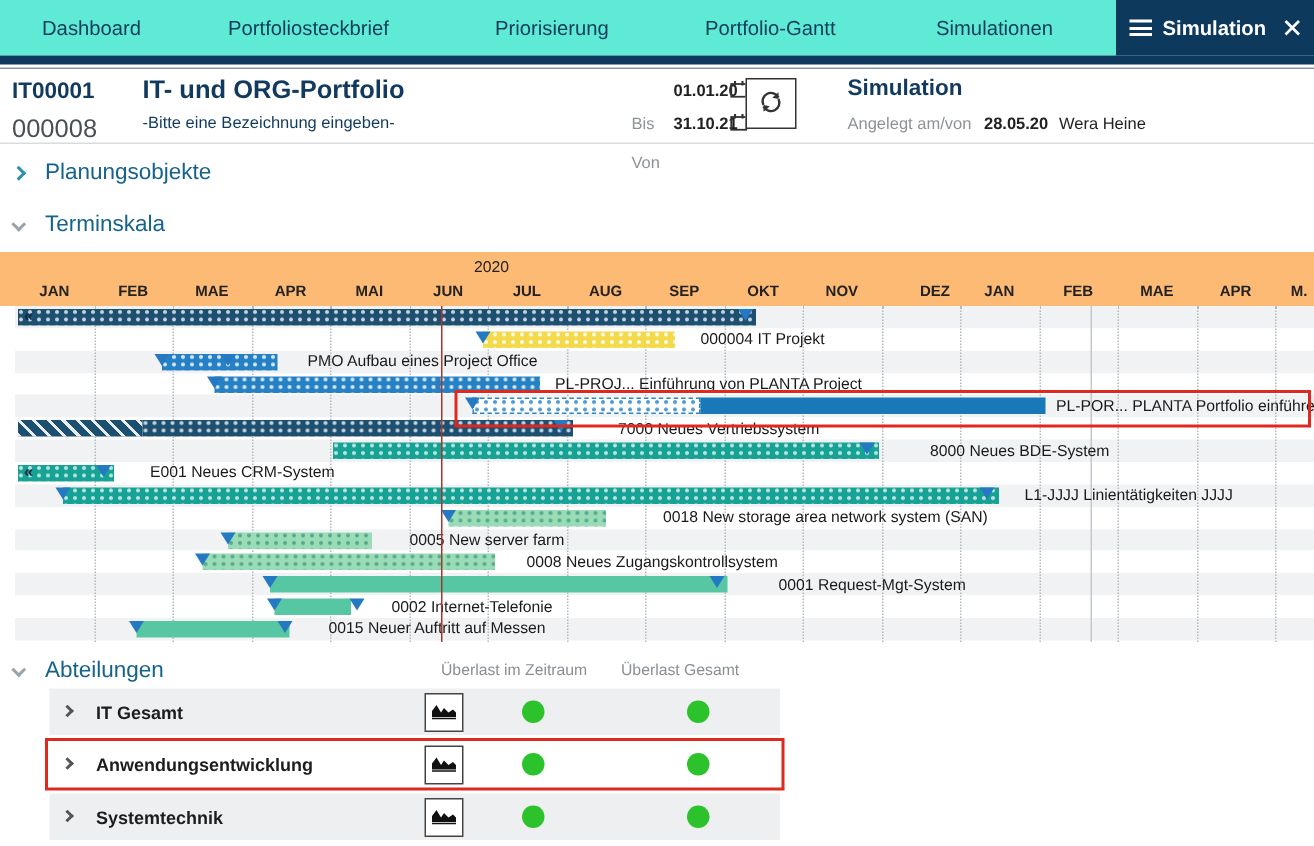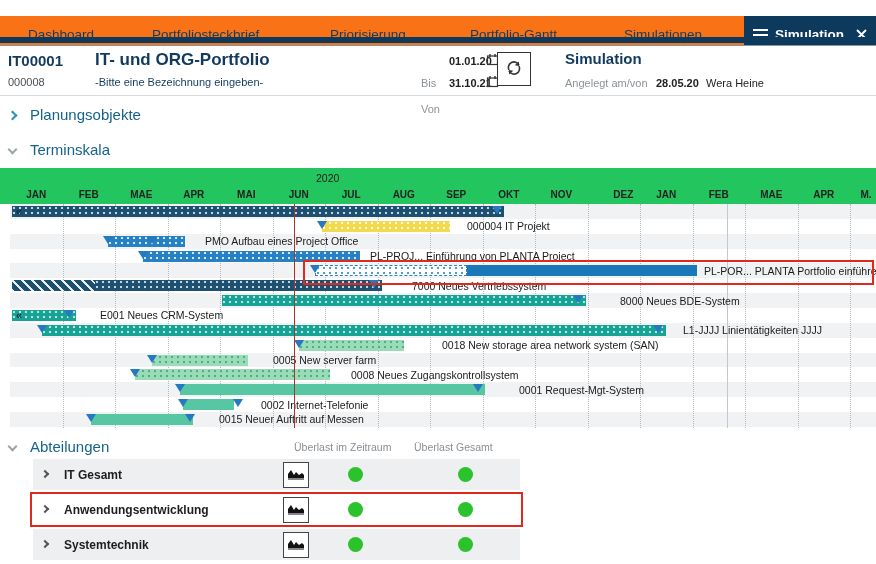--- a/index.html
+++ b/index.html
@@ -3,53 +3,53 @@
 <meta charset="utf-8">
 <style>
   * { box-sizing: border-box; margin: 0; padding: 0; }
   html,body { background:#fff; }
   #app {
     position: relative; width: 876px; height: 564px;
     font-family: "Liberation Sans", sans-serif;
     background: #fff; overflow: hidden;
   }
   
-  .nav { position:absolute; left:0; top:16px; width:876px; height:37px; background:#f97316; }
+  .nav { position:absolute; left:0; top:0; width:876px; height:37px; background:#5eead4; }
   .nav-item { position:absolute; top:0; height:37px; line-height:37px; font-size:13.5px; color:#123c5c; cursor:pointer; }
   .tab-active { position:absolute; right:0; top:0; width:132px; height:37px; background:#0d3a5c; color:#fff; }
   .tab-active .tab-label { position:absolute; left:31px; top:0; height:37px; line-height:37px; font-size:13.5px; font-weight:bold; color:#fff; }
   .burger { position:absolute; left:9px; top:13px; width:15px; }
   .burger i { display:block; height:2px; background:#fff; margin-bottom:2.5px; }
   .closex { position:absolute; right:9px; top:13px; }
   .navstrip { position:absolute; left:0; top:37px; width:876px; height:6px; background:#0d3a5c; }
   .hairline { position:absolute; left:0; top:45px; width:876px; height:1px; background:#8498ad; }
   
   .hdr { position:absolute; left:0; top:46px; width:876px; height:49px; background:#fff; }
   .hdr-sep { position:absolute; left:0; top:95px; width:876px; height:1px; background:#d9dcde; }
   .pid   { position:absolute; left:8px;  top:6px;  font-size:15px; font-weight:bold; color:#123a5e; }
-  .pcode { position:absolute; left:8px;  top:30px; font-size:11px; color:#4a4f53; }
+  .pcode { position:absolute; left:8px;  top:30px; font-size:17px; color:#4a4f53; }
   .ptitle{ position:absolute; left:95px; top:4px;  font-size:17px; font-weight:bold; color:#123a5e; }
   .psub  { position:absolute; left:95px; top:30px; font-size:11px; color:#123a5e; }
   .lblgray { font-size:11px; color:#8d9296; position:absolute; }
   .dval  { font-size:11px; font-weight:bold; color:#222; position:absolute; }
   .calico { position:absolute; cursor:pointer; }
   .refresh-btn { position:absolute; left:497px; top:6px; width:34px; height:34px; border:1px solid #333; background:#fff; cursor:pointer; }
   .sim-title { position:absolute; left:565px; top:4px; font-size:15px; font-weight:bold; color:#123a5e; }
   .created-lb { position:absolute; left:565px; top:31px; font-size:11px; color:#8d9296; }
   .created-dt { position:absolute; left:656px; top:31px; font-size:11px; color:#222; font-weight:bold; }
   .created-by { position:absolute; left:706px; top:31px; font-size:11px; color:#222; }
   
   .sec { position:absolute; left:0; width:876px; height:24px; cursor:pointer; }
   .sec .sec-label { position:absolute; left:30px; top:2px; font-size:15px; color:#15638b; }
   .chev { position:absolute; width:7px; height:7px; border-left:2px solid #9aa3a9; border-bottom:2px solid #9aa3a9; }
   .chev.down  { transform: rotate(-45deg); top:7px; left:9px; }
   .chev.right { transform: rotate(-135deg); top:8px; left:9px; }
   .chev.teal  { border-color:#2e8fae; }
   
-  .gantt-head { position:absolute; left:0; top:168px; width:876px; height:36px; background:#22c55e; }
+  .gantt-head { position:absolute; left:0; top:168px; width:876px; height:36px; background:#fdba74; }
   .gantt-year { position:absolute; top:4px; font-size:10.5px; color:#222; }
   .gantt-month{ position:absolute; top:21px; font-size:10px; font-weight:bold; color:#222; transform:translateX(-50%); }
   .gantt-body { position:absolute; left:0; top:204px; width:876px; height:224px; background:#fff; }
   .gstripe { position:absolute; left:10px; width:866px; height:14.85px; }
   .gline { position:absolute; top:0; width:0; height:224px; border-left:1px dotted #b3bac0; }
   .gsolid { position:absolute; top:0; width:1px; height:224px; background:#c2c8cd; }
   .today { position:absolute; top:0; width:1px; height:224px; background:#a8342e; z-index:5; }
   .gbar { position:absolute; height:11px; z-index:2; cursor:pointer; }
   .navy-dots { background-color:#1c4f70; background-image:radial-gradient(circle at 2px 2px, rgba(255,255,255,.75) 1px, transparent 1.6px); background-size:6px 5px; }
   .navy-hatch{ background-color:#1c4f70; background-image:repeating-linear-gradient(45deg, rgba(255,255,255,.9) 0 2px, transparent 2px 7px); }

